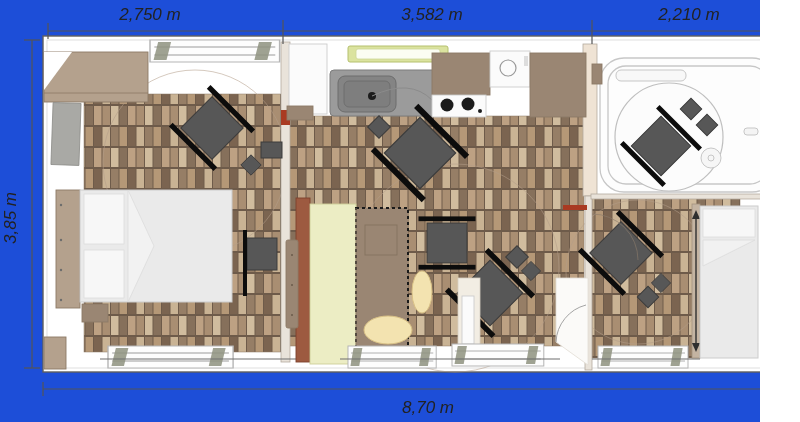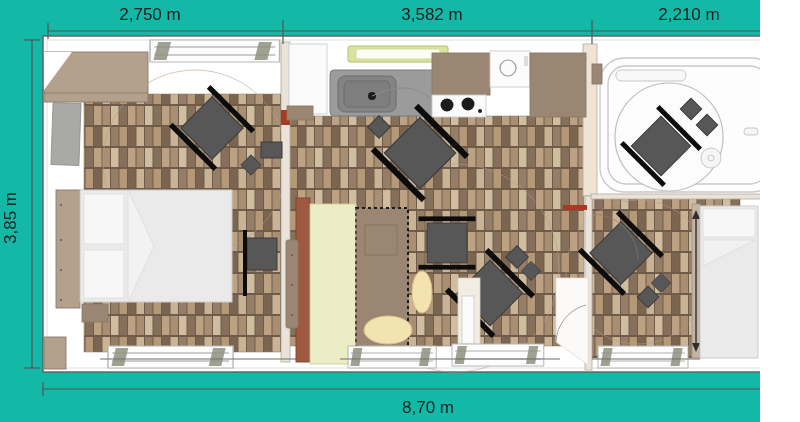--- a/index.html
+++ b/index.html
@@ -1,17 +1,17 @@
 <!DOCTYPE html>
 <html style="--dim-text: #222222; --dim-line: #555555; --outer-wall: #5f5f5f; --wall-fill: #e9e3da; --wall-edge: #b3aa9e; --accent-red: #a93a22; --window-green: #dbe39f; --counter-gray: #9b9b9b; --sink-gray: #848484; --appliance-black: #1c1c1c; --furniture-dark: #575757; --chair-black: #0c0c0c; --wood: #b4a18d; --wood-edge: #8d7a66; --wood-dark: #9a8673; --bed-fill: #eaeaea; --bed-edge: #cccccc; --pillow: #f7f7f7; --terracotta: #9d5a40; --pale-yellow: #ecedc4; --cream: #f3e3b0; --cream-edge: #d9c186; --rug-line: #b39d88; --outline-light: #c7c7c7; --parquet-bg: #6e5b4a; --parquet-a: #c9b394; --parquet-b: #967e66; --parquet-c: #b59877; --parquet-d: #7b6450; --parquet-e: #a98e72; --parquet-f: #d0bc9e; --parquet-g: #86705b; --parquet-h: #bda183;"><head>
 <meta charset="utf-8">
 <style>
   html,body{margin:0;padding:0;background:#ffffff;}
-  .stage{position:relative;width:760px;height:422px;background:#14b8a6;overflow:hidden;
-         font-family:"Liberation Sans", sans-serif;}
+  .stage{position:relative;width:760px;height:422px;background:#1d4ed8;overflow:hidden;
+         font-family:"Liberation Sans", sans-serif;font-style:italic;}
   svg{display:block;}
   .dimline{stroke:var(--dim-line);stroke-width:1.2;}
   .dimtxt{font-family:"Liberation Sans",sans-serif;font-size:17px;fill:var(--dim-text);}
   .outer{fill:#ffffff;stroke:var(--outer-wall);stroke-width:1.4;}
   .inner{fill:none;stroke:#d6d6d6;stroke-width:0.8;}
   .pbg{fill:var(--parquet-bg);}
   .pa{fill:var(--parquet-a);} .pb{fill:var(--parquet-b);} .pc{fill:var(--parquet-c);} .pd{fill:var(--parquet-d);}
   .pe{fill:var(--parquet-e);} .pf{fill:var(--parquet-f);} .pg{fill:var(--parquet-g);} .ph{fill:var(--parquet-h);}
   .floor{stroke:var(--wood-edge);stroke-width:0.5;}
   .wall{fill:var(--wall-fill);stroke:var(--wall-edge);stroke-width:0.8;}

